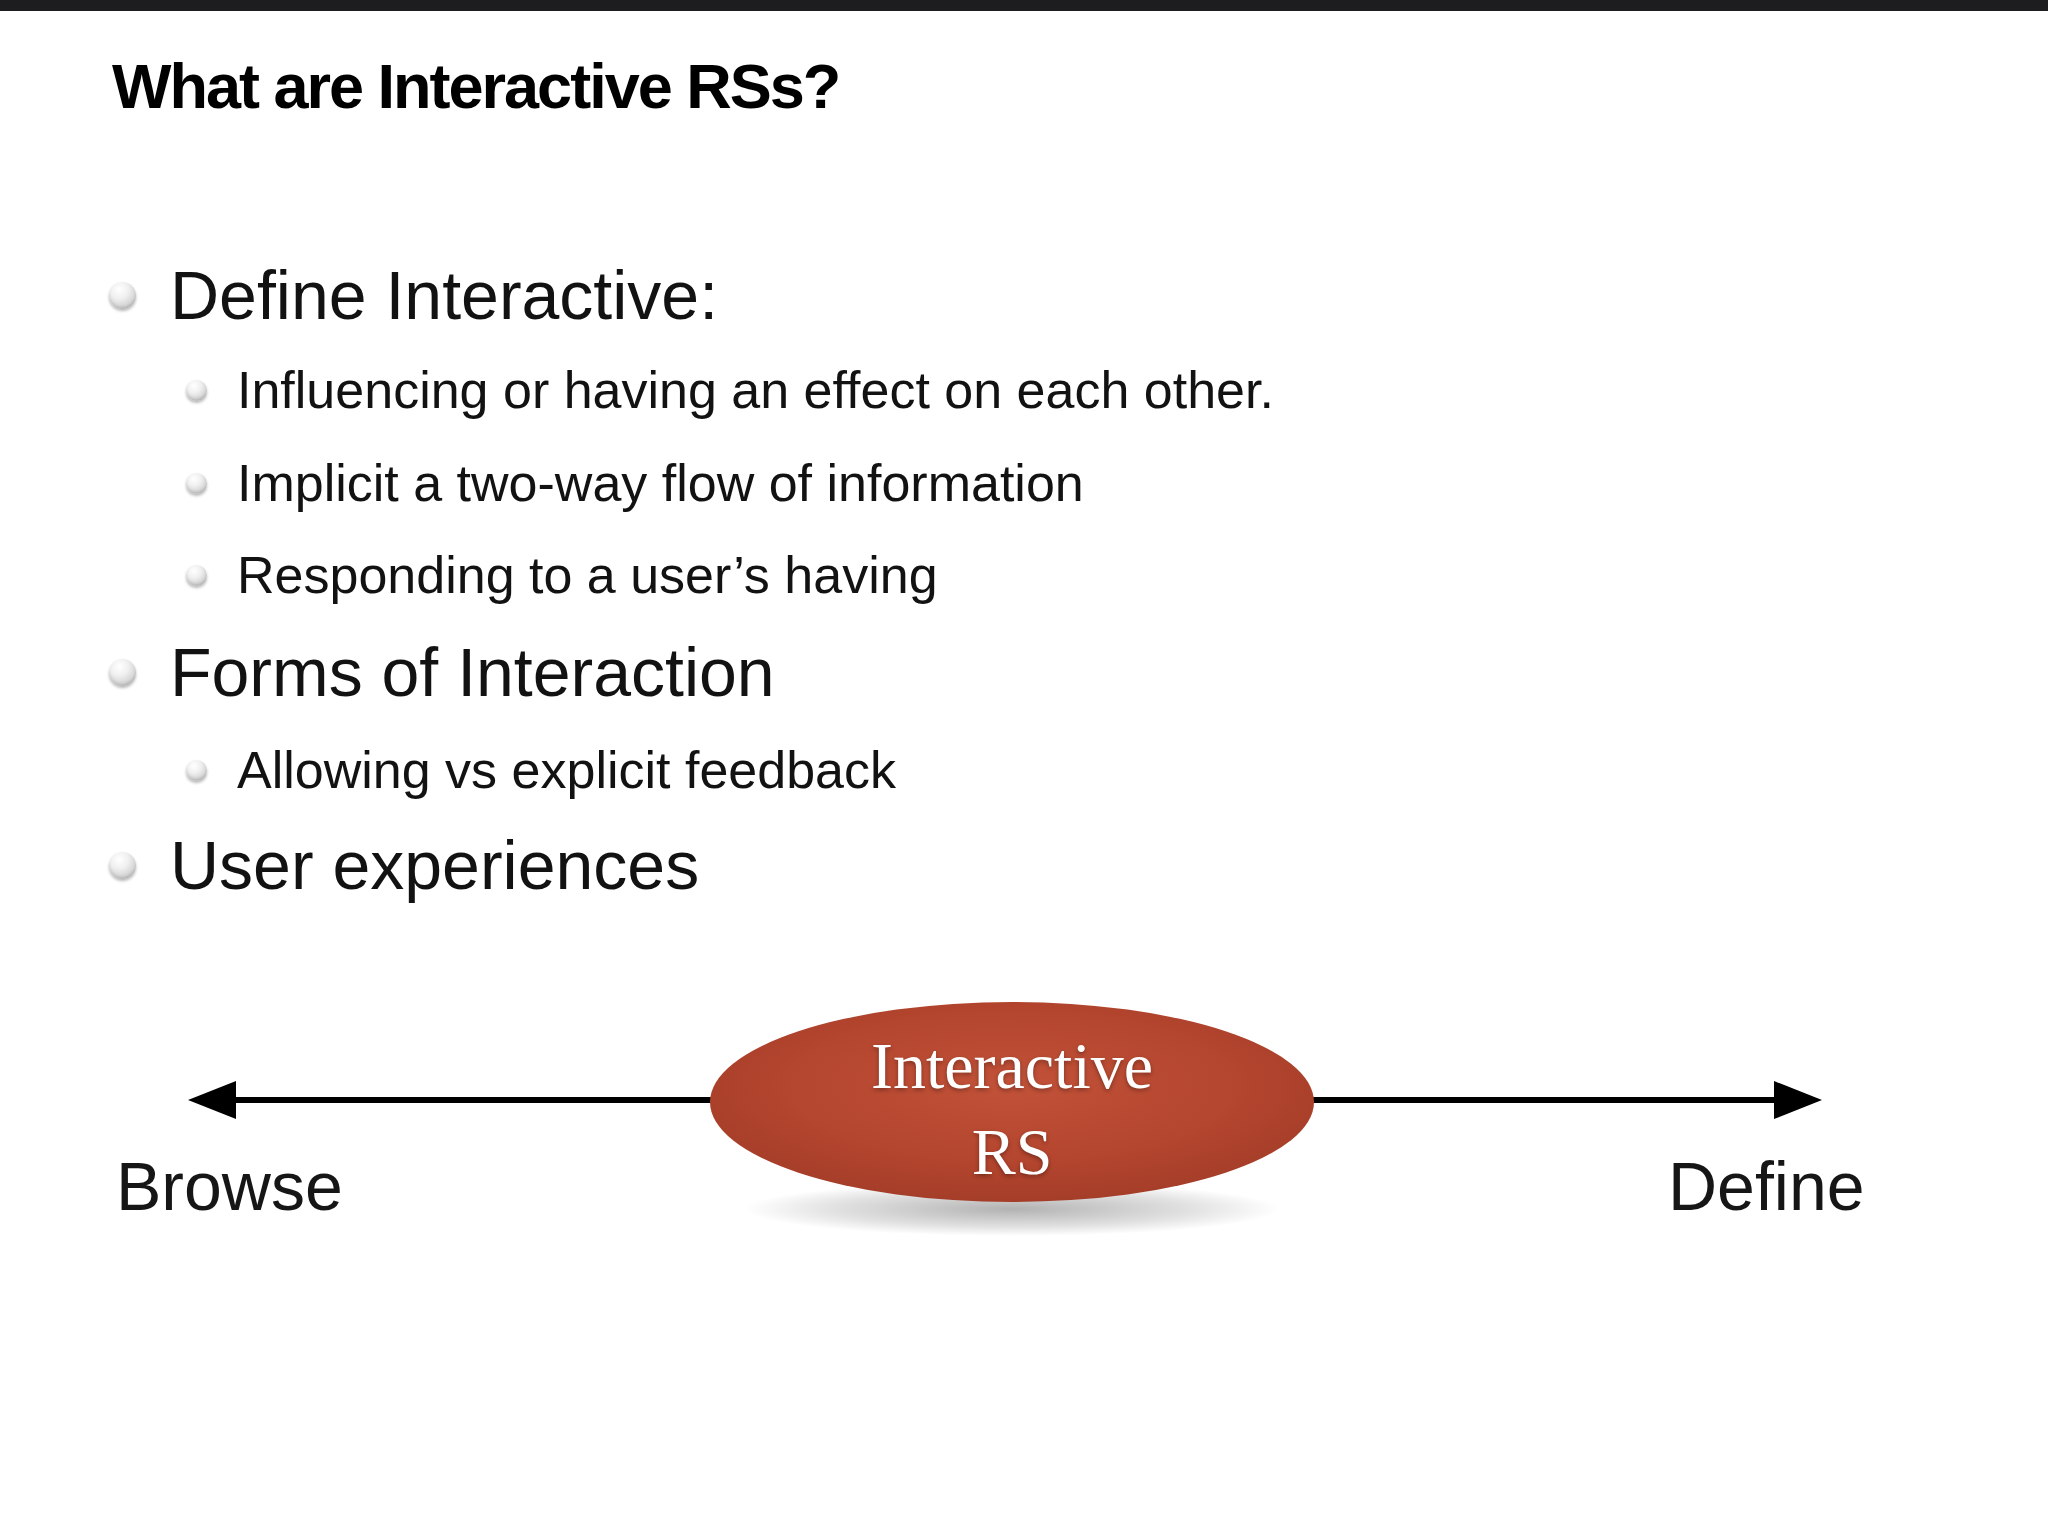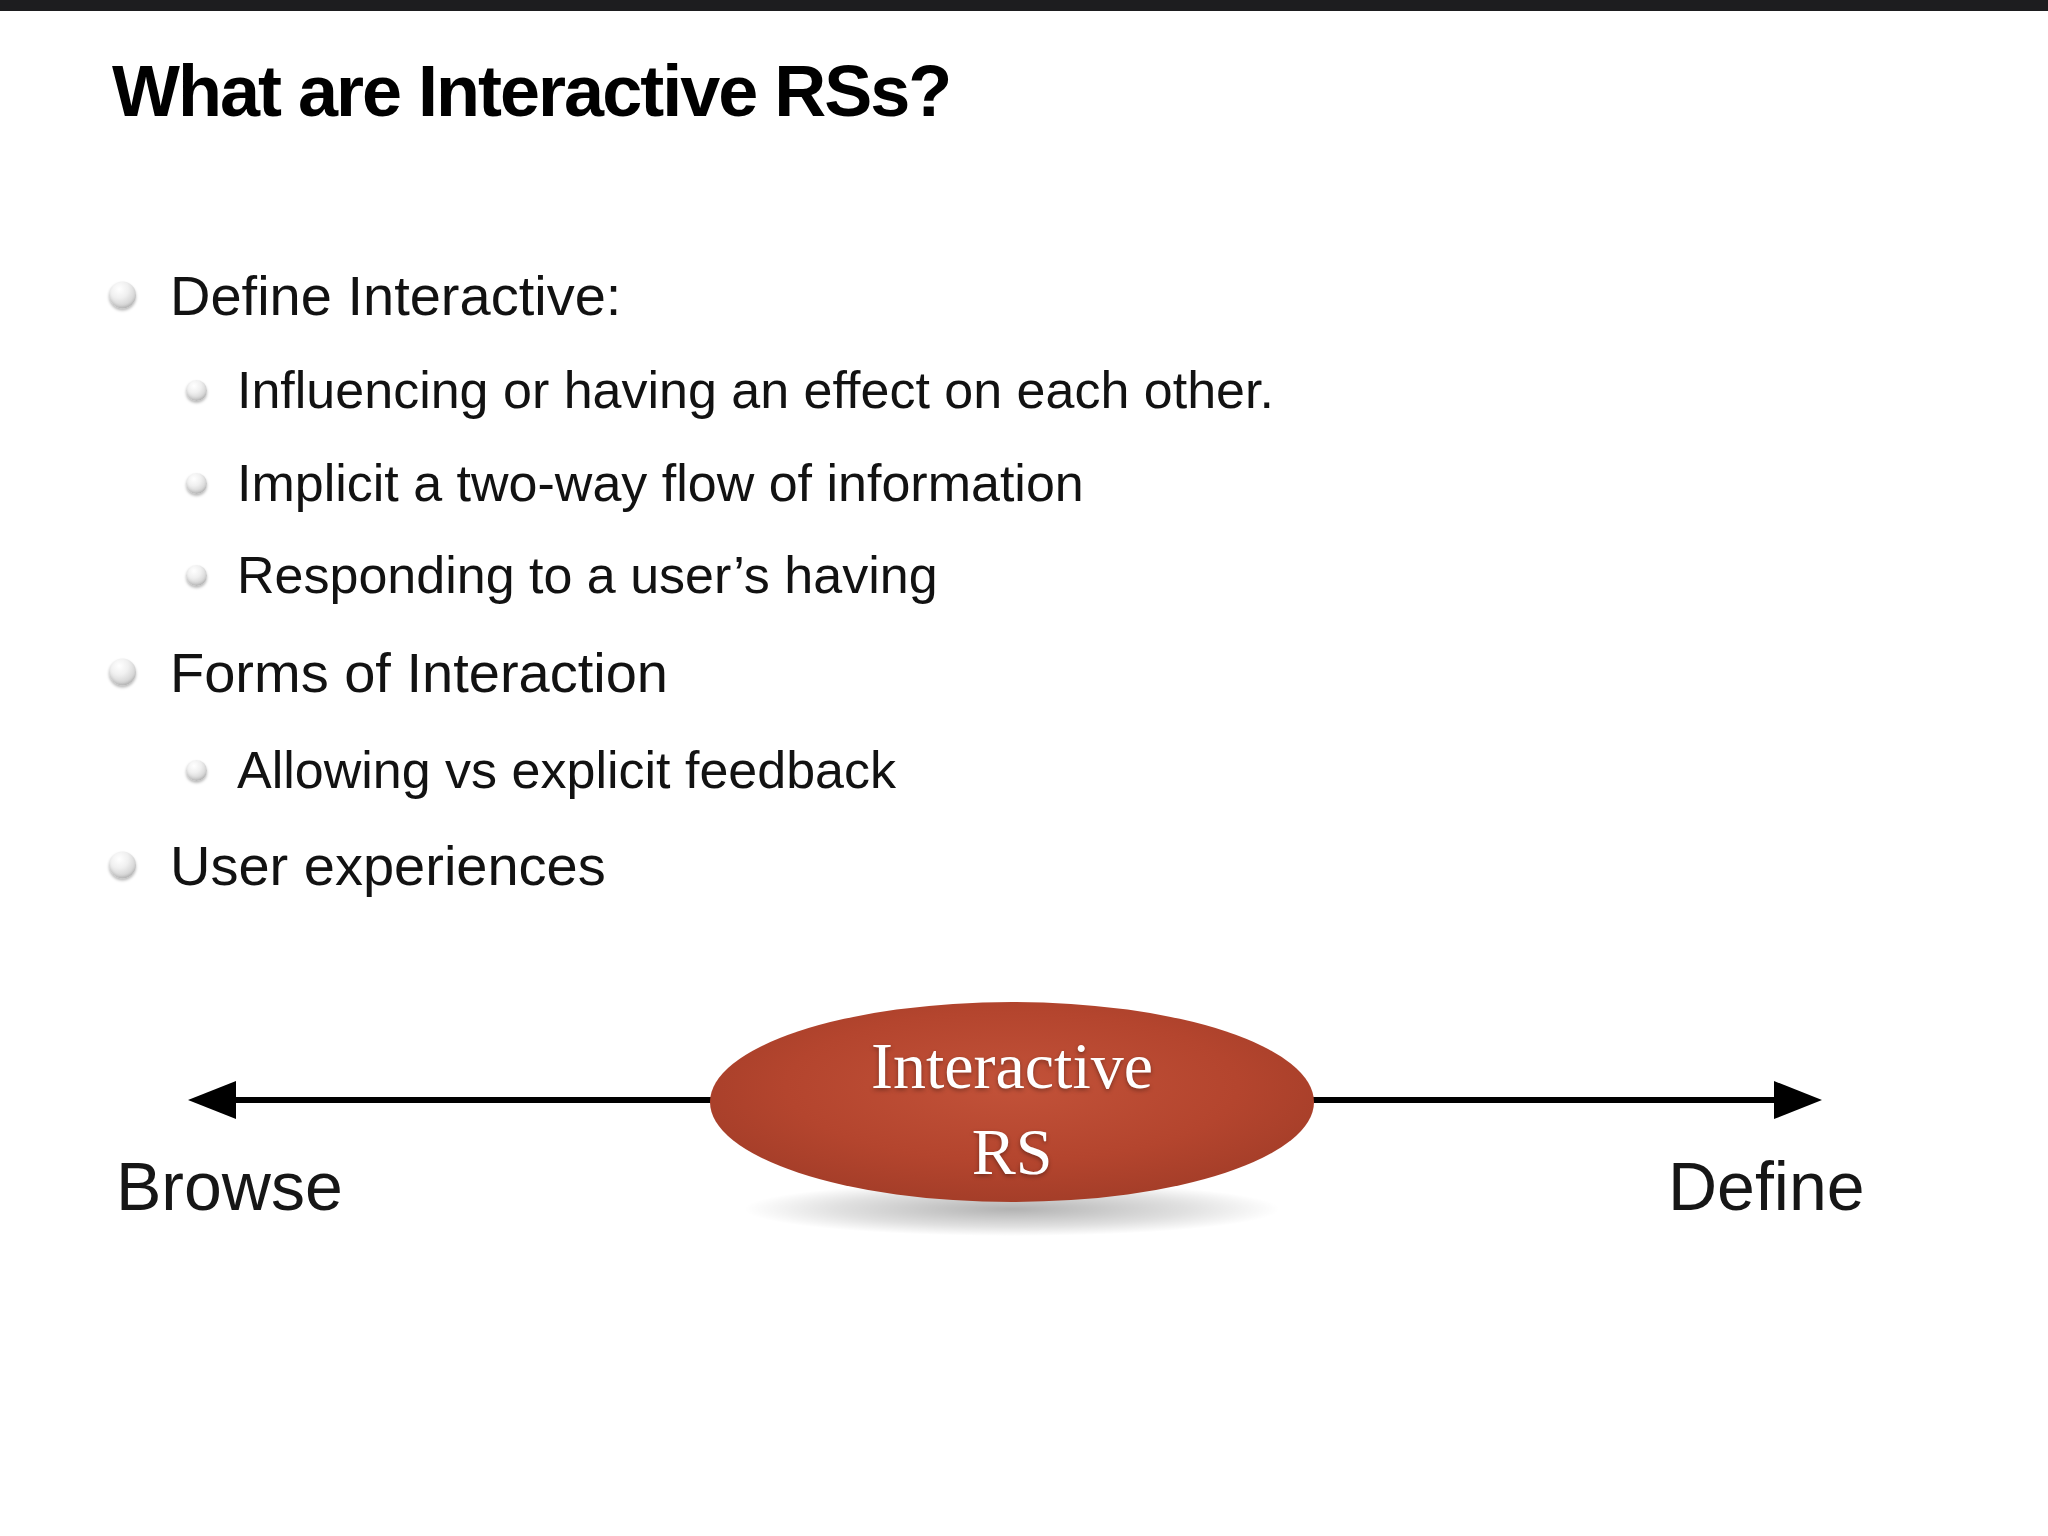--- a/index.html
+++ b/index.html
@@ -16,21 +16,21 @@
     position: absolute;
     left: 0; top: 0;
     width: 100%; height: 11px;
     background: #1d1d1f;
   }
   .title {
     position: absolute;
     left: 112px;
     top: 50px;
     margin: 0;
-    font-size: 72px;
+    font-size: 63px;
     font-weight: 700;
     letter-spacing: -2px;
     color: #000000;
     white-space: nowrap;
   }
   .bullet-row {
     position: absolute;
     display: flex;
     align-items: center;
     transform: translateY(-50%);
@@ -40,21 +40,21 @@
   .bullet-row.l2 { left: 186px; gap: 7px; }
   .dot {
     display: inline-block;
     border-radius: 50%;
     background: radial-gradient(circle at 38% 28%, #ffffff 0%, #f0f0f0 35%, #d6d6d6 65%, #a8a8a8 100%);
     box-shadow: 0 2px 3px rgba(0,0,0,0.28), inset 0 -2px 3px rgba(0,0,0,0.10);
     flex: none;
   }
   .l1 .dot { width: 27px; height: 27px; margin-right: 34px; }
   .l2 .dot { width: 21px; height: 21px; margin-right: 23px; }
-  .l1 .btext { font-size: 56px; color: #121212; }
+  .l1 .btext { font-size: 68px; color: #121212; }
   .l2 .btext { font-size: 52px; color: #121212; }
   .diagram-svg {
     position: absolute;
     left: 0; top: 980px;
     width: 2048px; height: 300px;
   }
   .node-text {
     font-family: "Liberation Serif", "DejaVu Serif", serif;
     font-size: 66px;
     fill: #ffffff;

